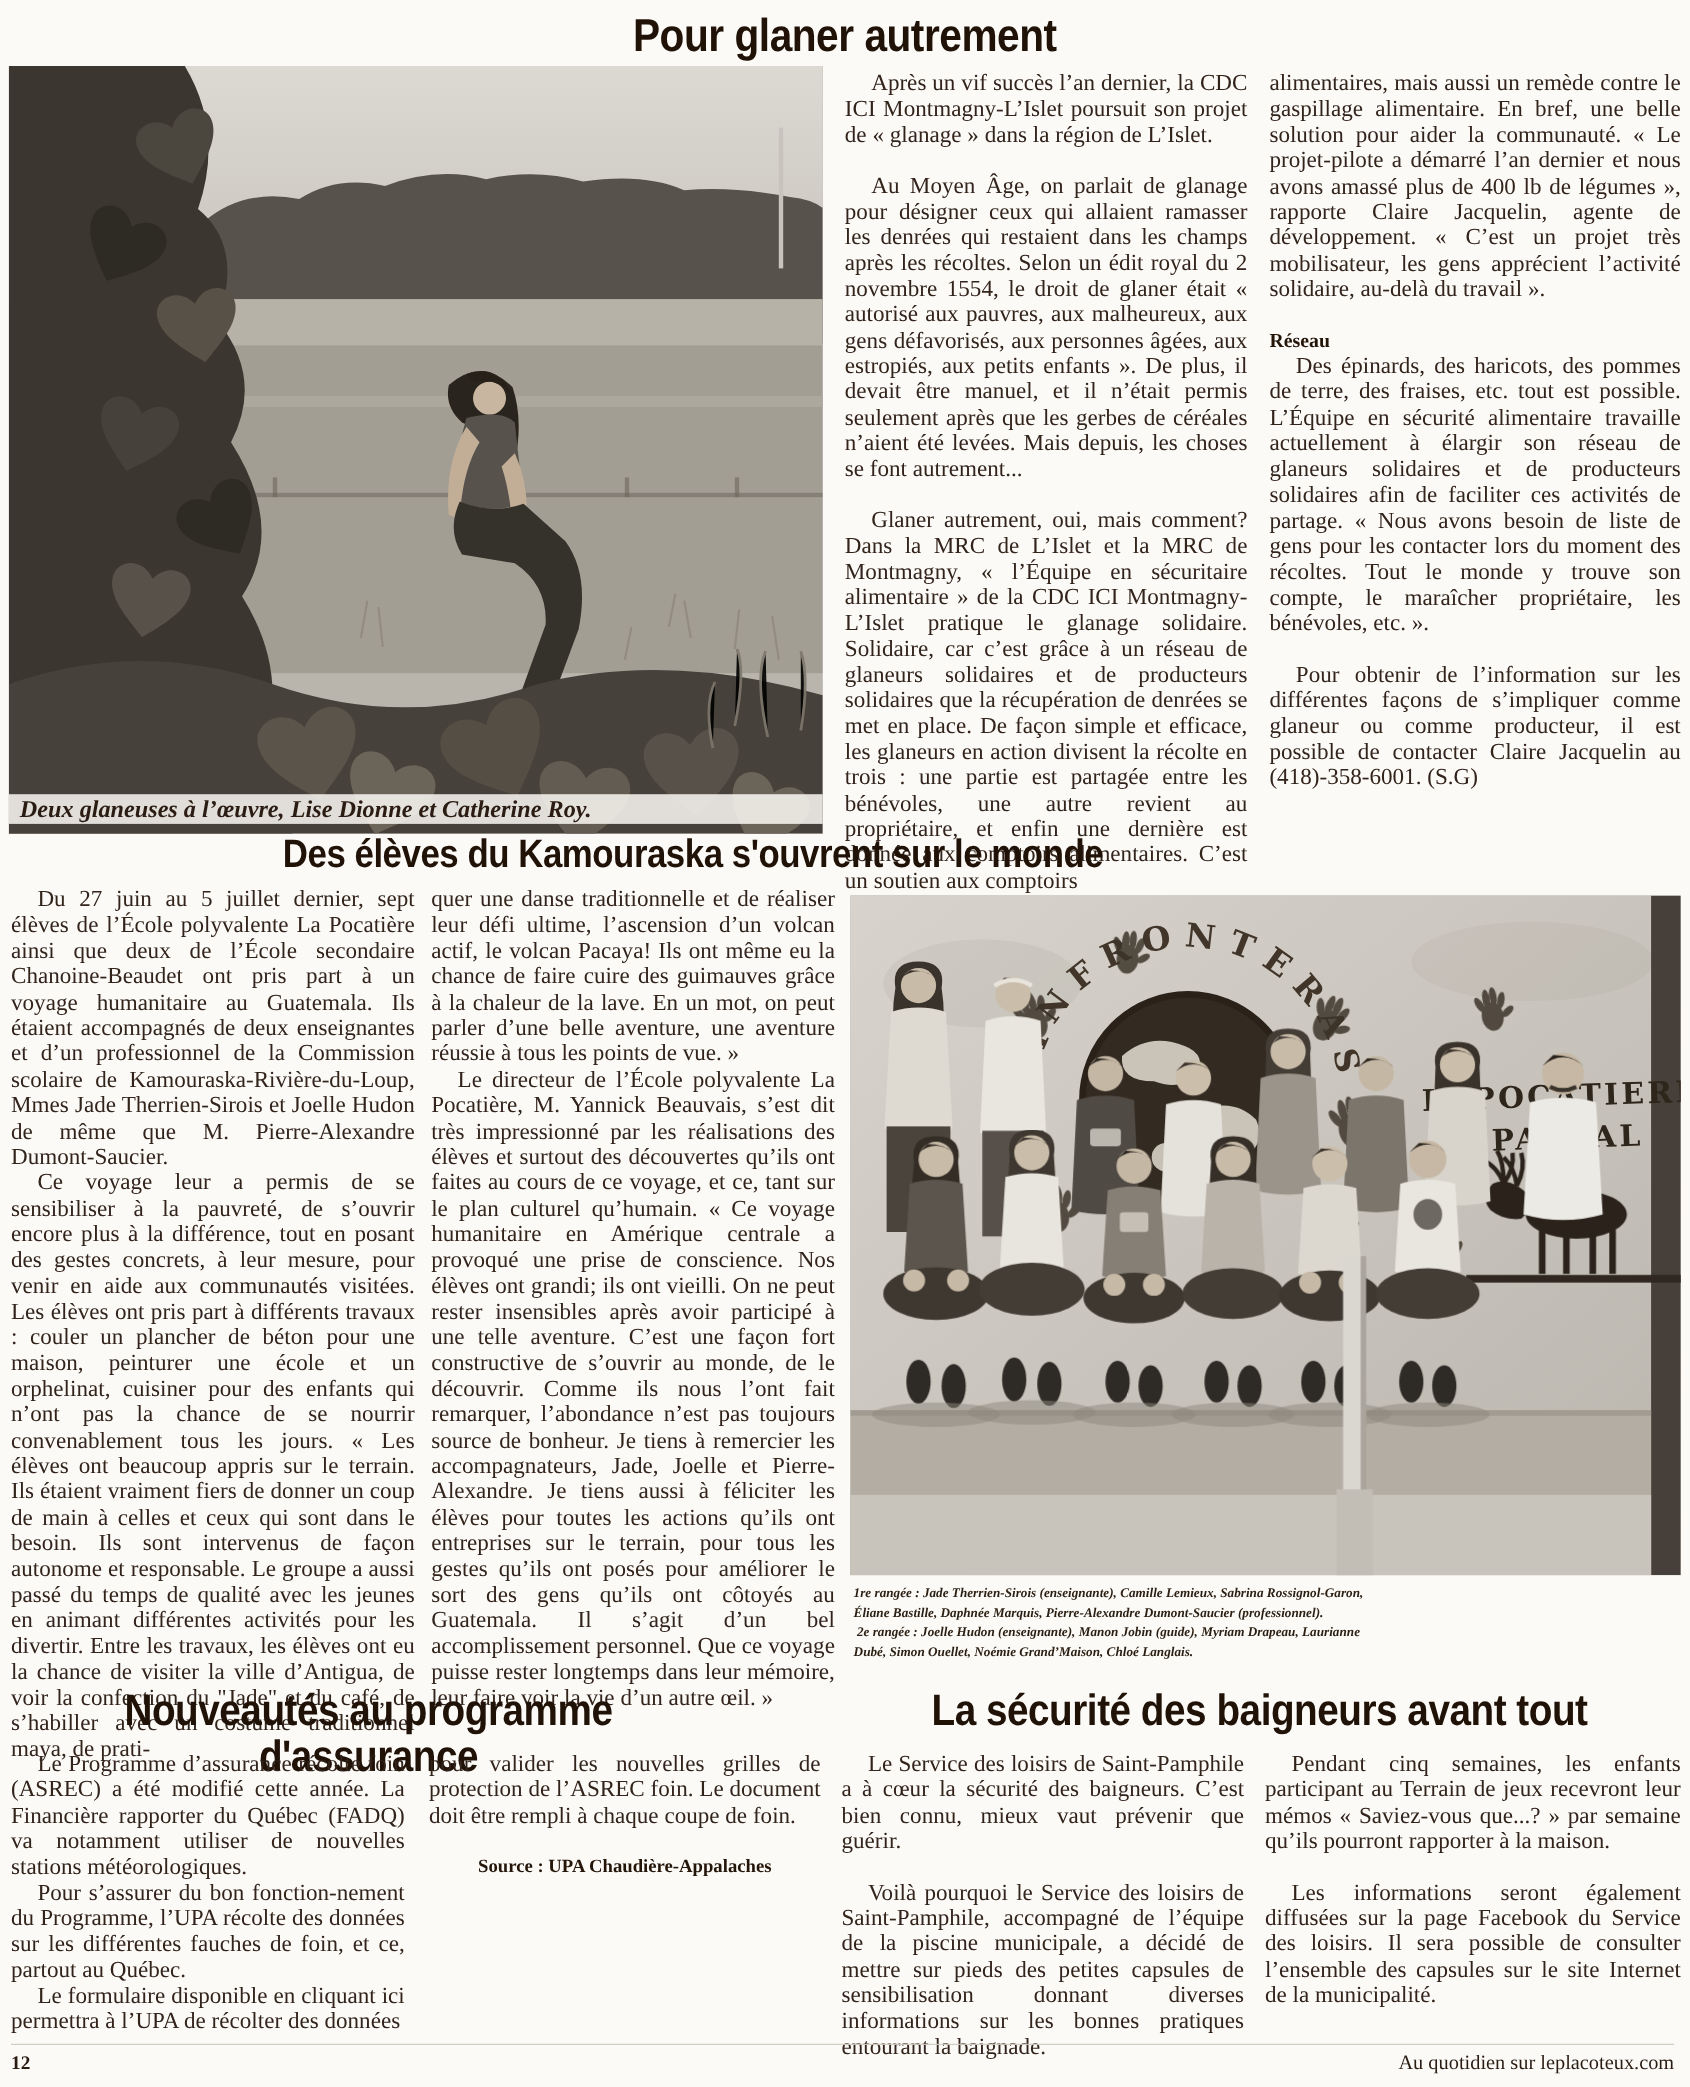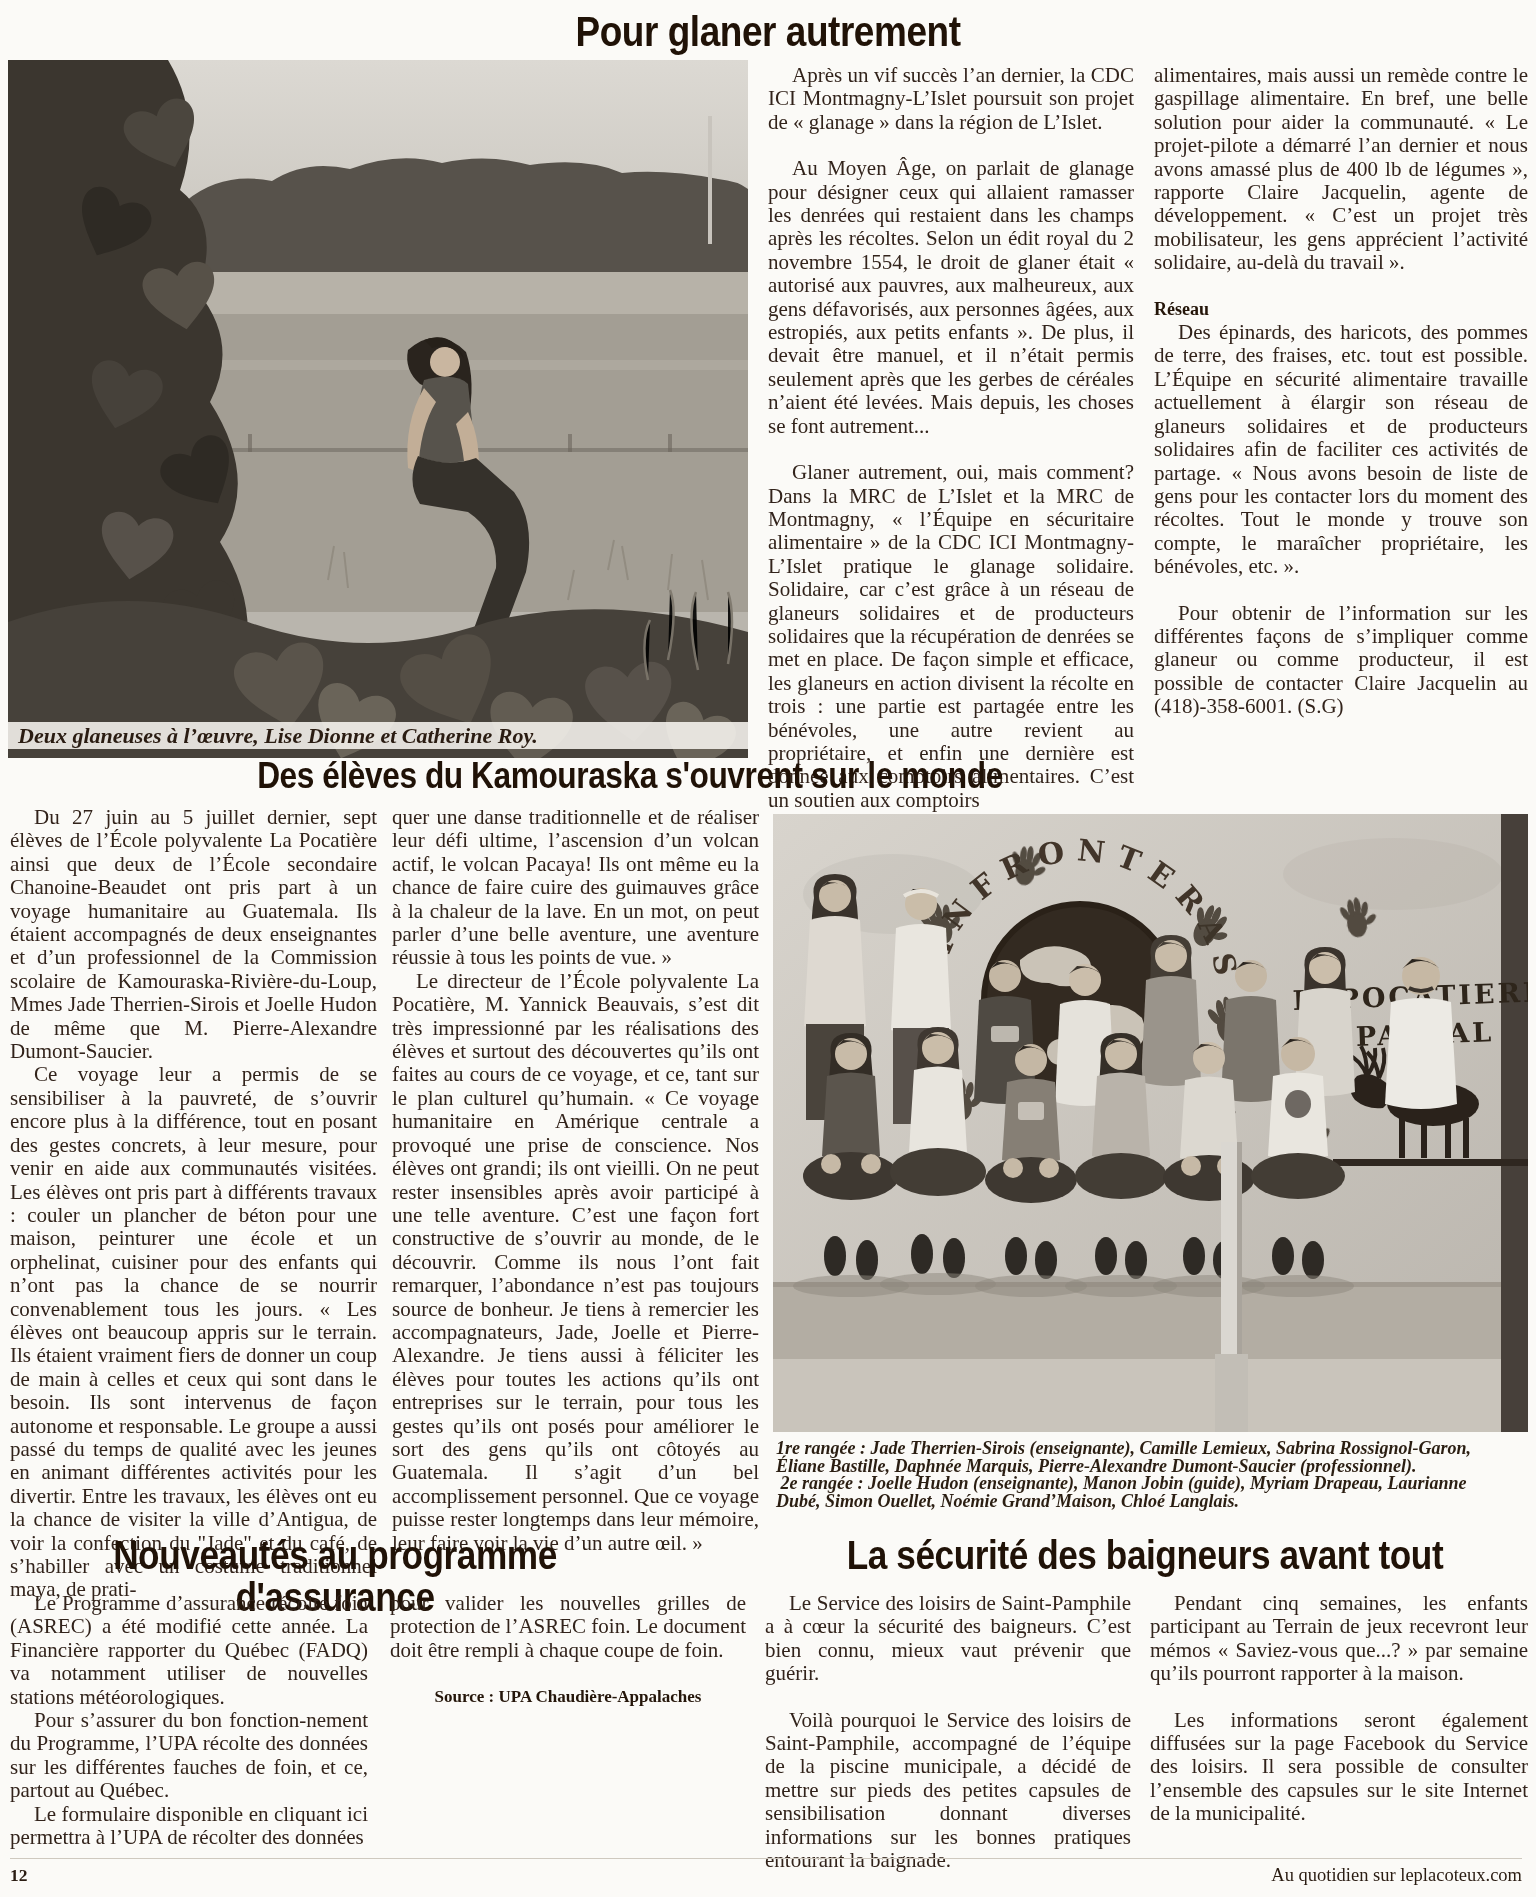--- a/index.html
+++ b/index.html
@@ -22,21 +22,21 @@
     margin:0;line-height:23.4px;
   }
   figure{margin:0;position:absolute;overflow:hidden;background:#b9b5ad;}
   figure svg{display:block;}
   .cap1{
     position:absolute;left:0;bottom:9px;width:100%;height:27px;
     background:rgba(250,248,243,.86);
     font-style:italic;font-weight:700;font-size:22px;line-height:27px;
     color:#2a1c12;padding-left:10px;box-sizing:border-box;
   }
-  .cap2{font-style:italic;font-weight:600;font-size:18px;line-height:17.6px;color:#2b1e12;}
+  .cap2{font-style:italic;font-weight:600;font-size:12px;line-height:17.6px;color:#2b1e12;}
   .cap2 div{white-space:pre-wrap;}
   .source{font-weight:700;font-size:17px;text-align:center;margin:23px 0 0 0;line-height:23.4px;color:#241509;}
   #footer{
     position:absolute;left:10px;right:14px;top:1858px;height:34px;
     border-top:1px solid #cfc9bf;
     display:flex;justify-content:space-between;align-items:baseline;
     padding-top:6px;font-size:18.5px;color:#2a1c12;
   }
   #footer-left{display:flex;align-items:baseline;gap:17px;flex-direction:column;}
   .pagenum{font-weight:700;font-size:17.5px;margin-right:96px;}

